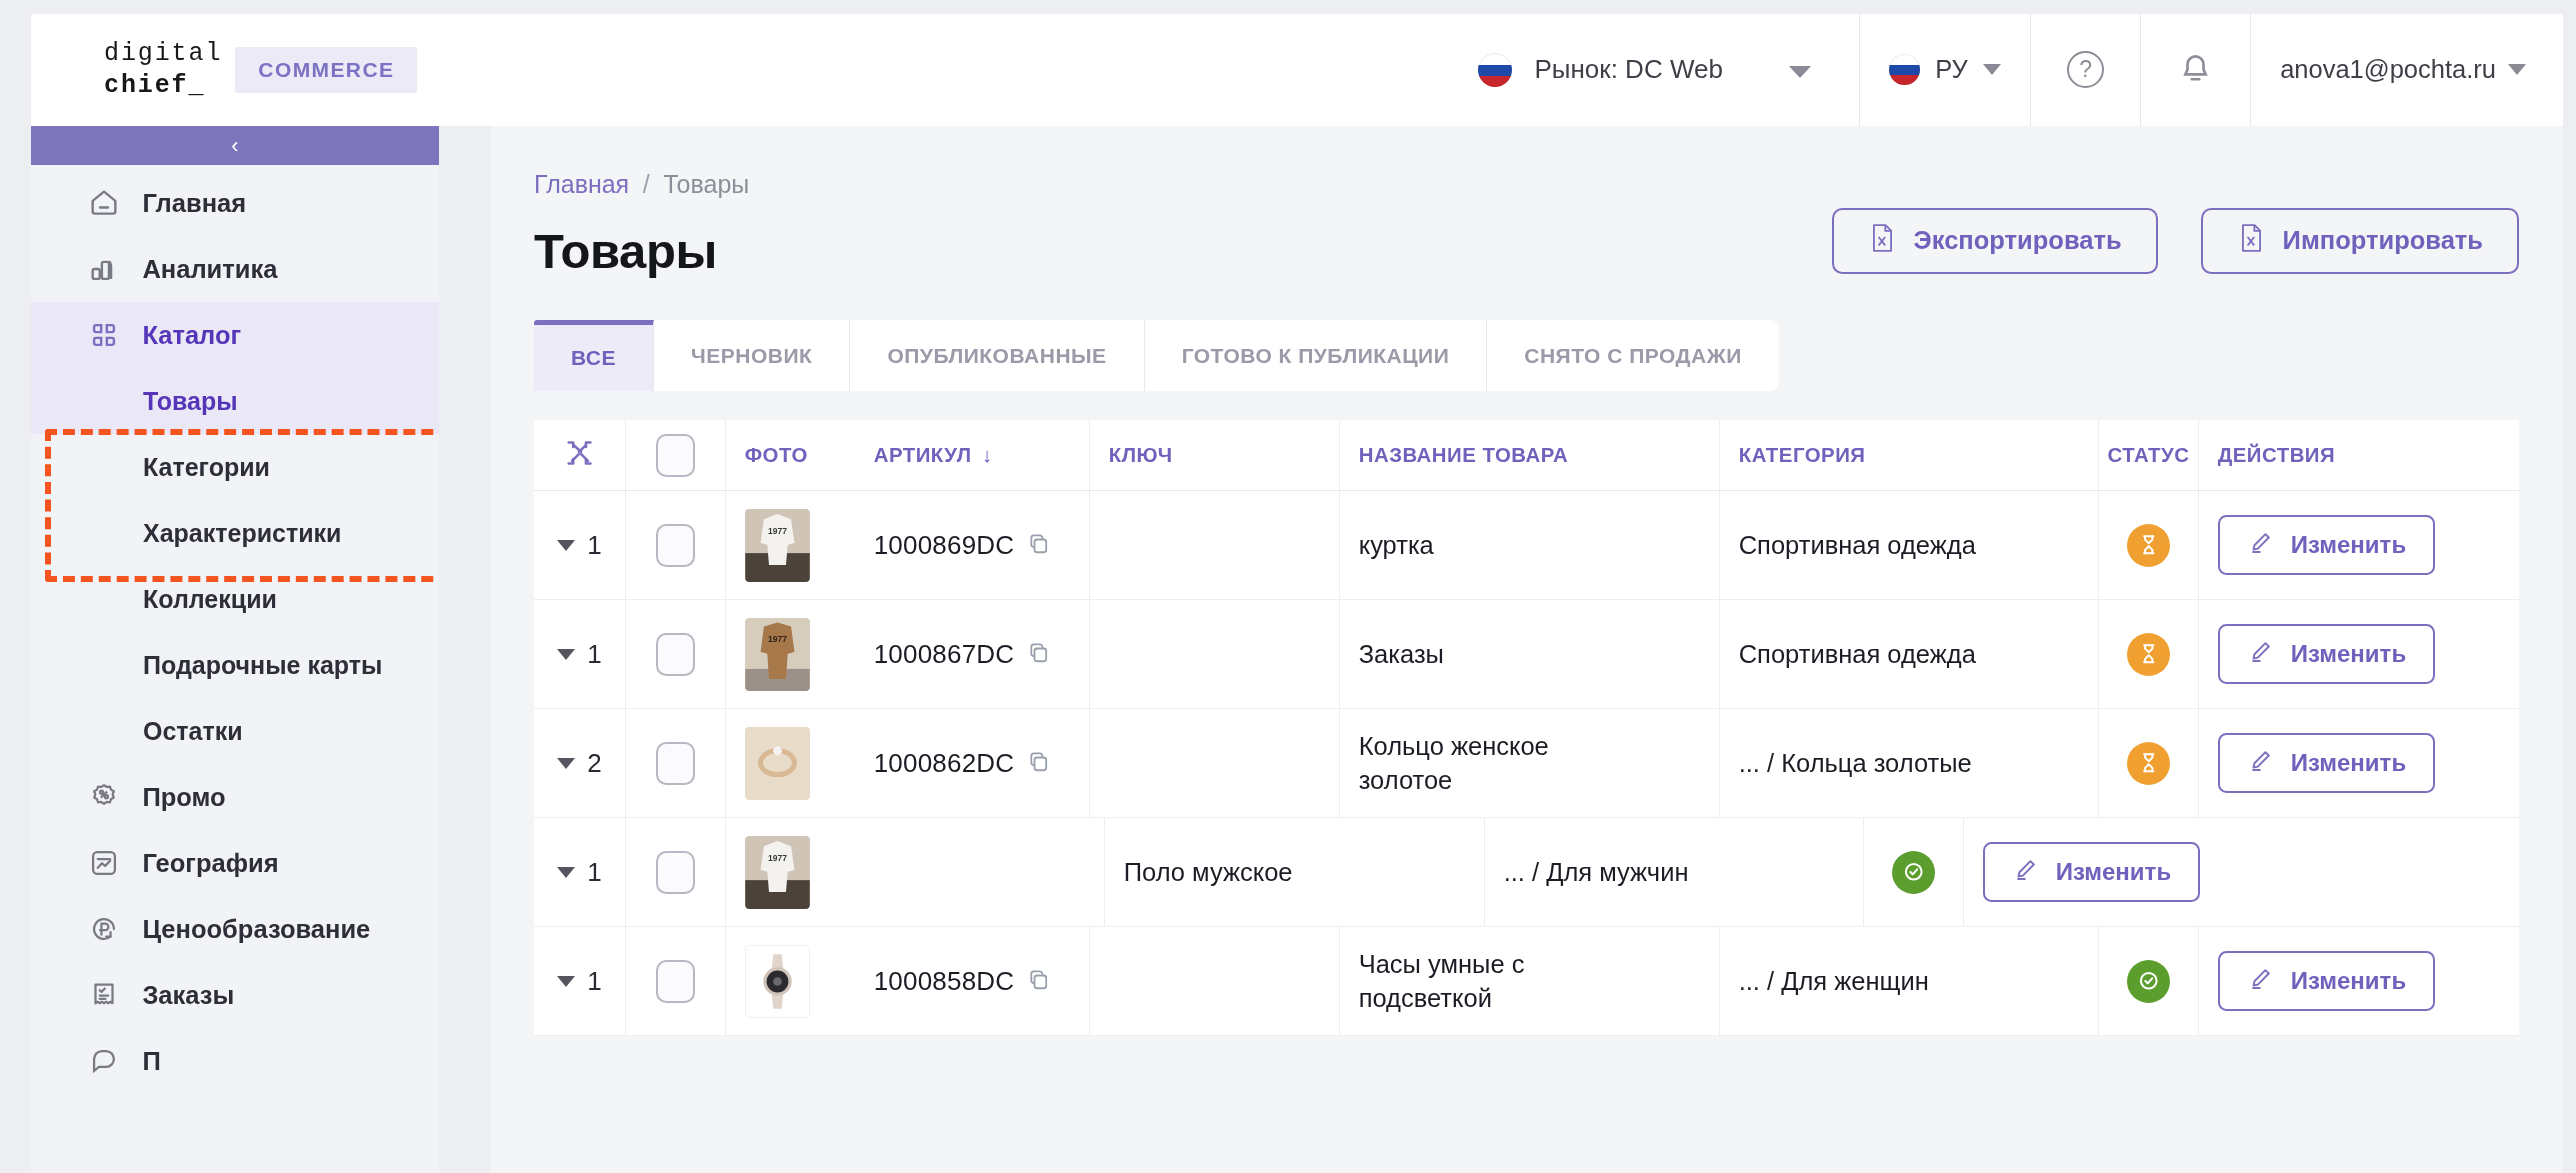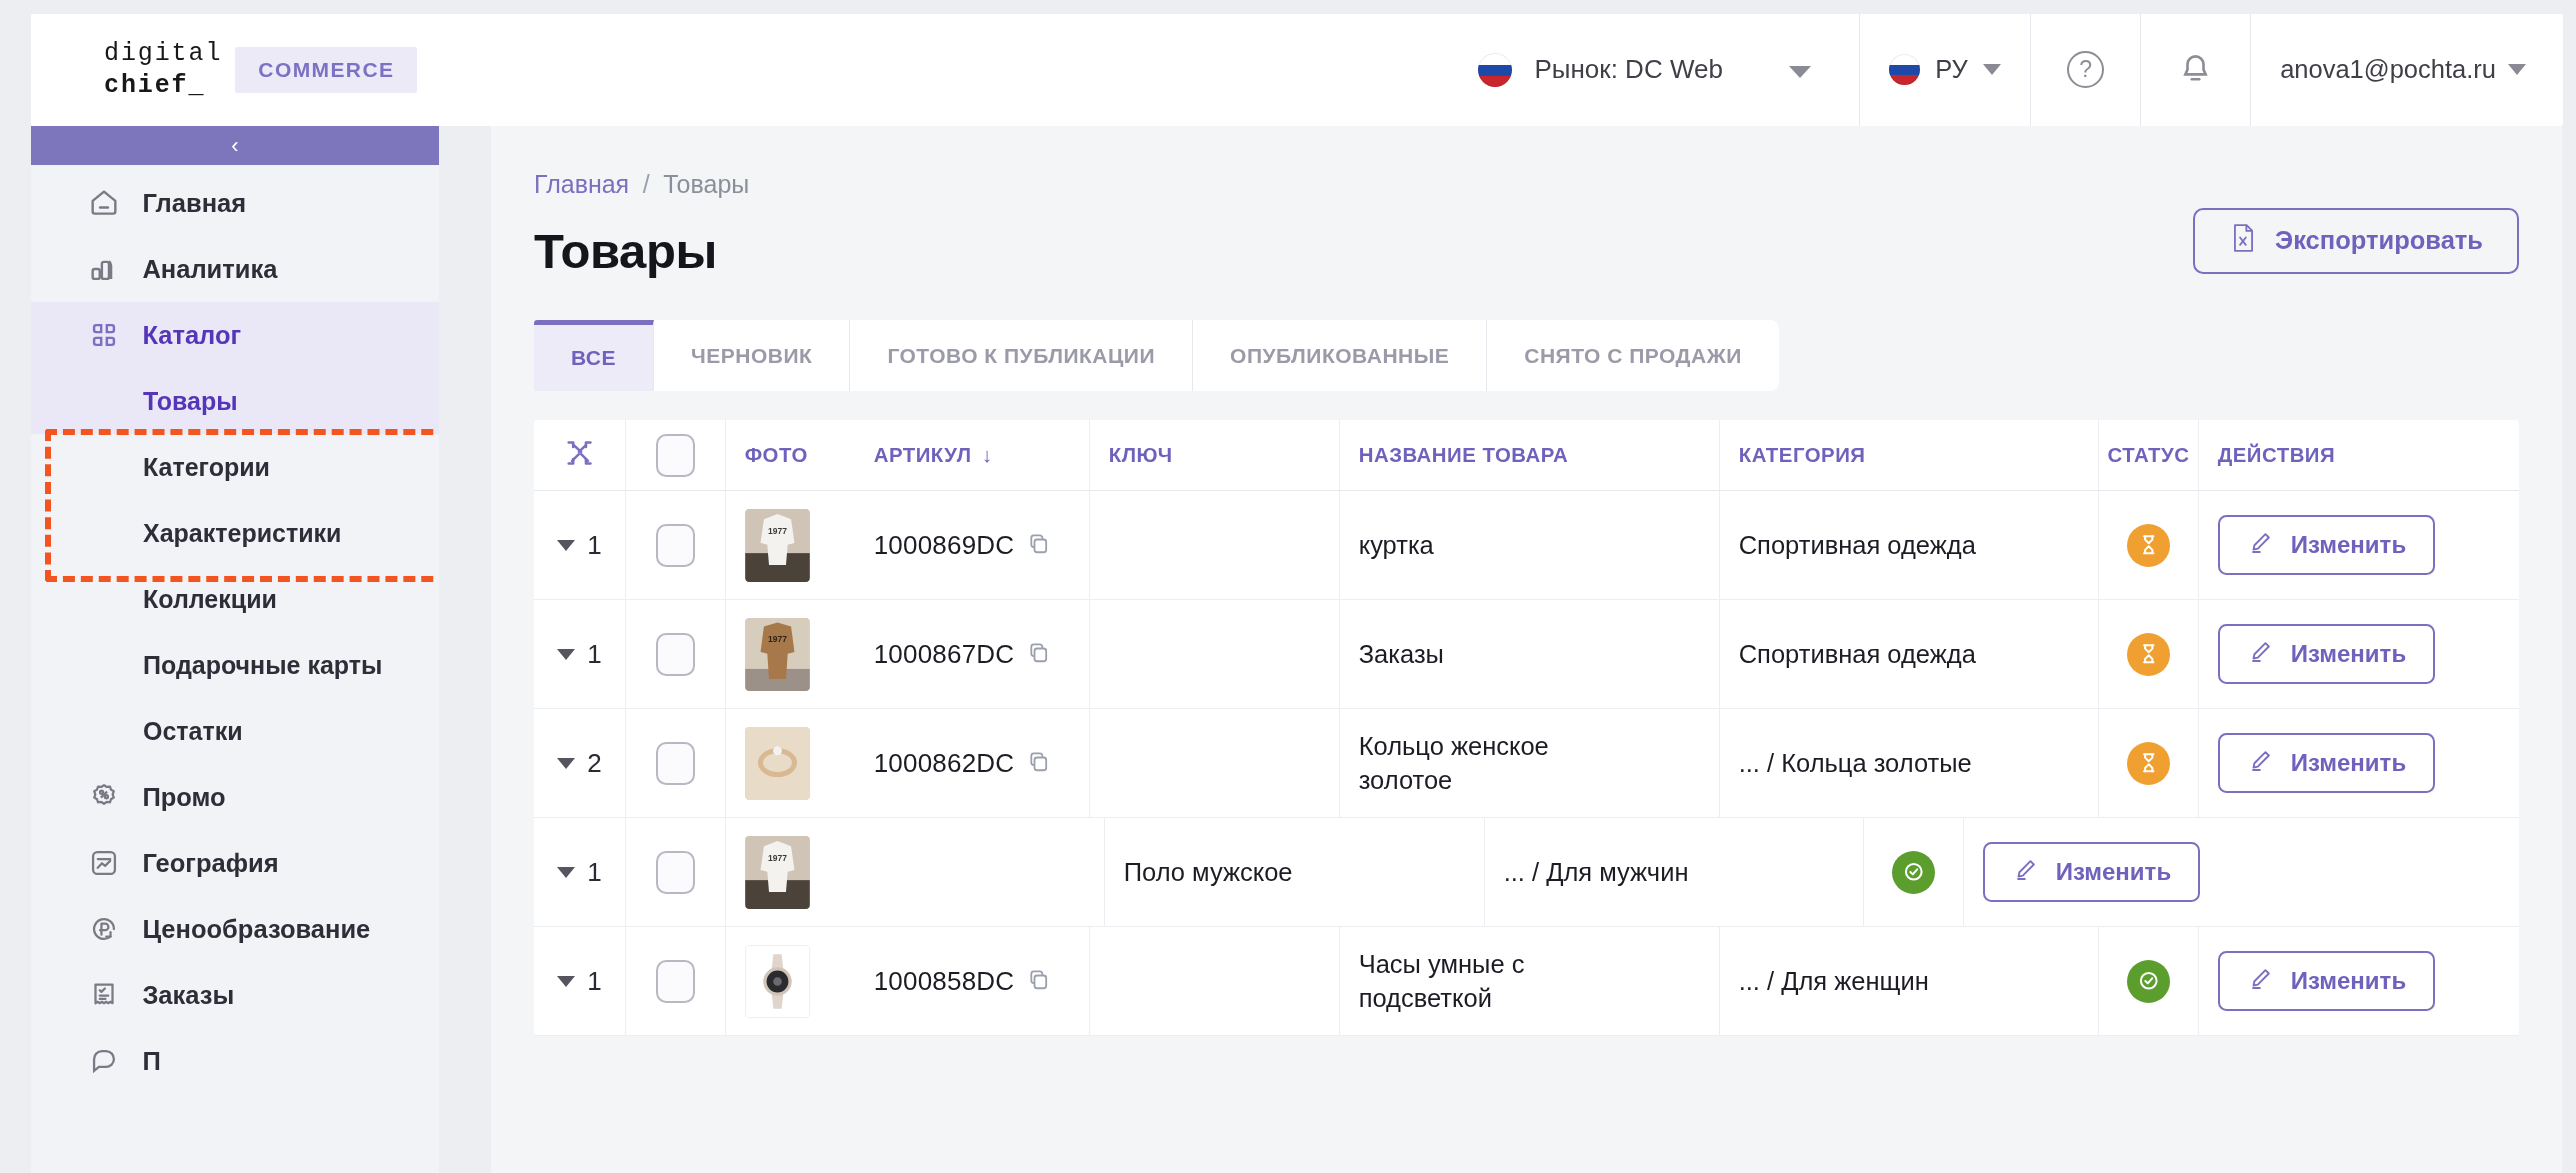--- a/index.html
+++ b/index.html
@@ -418,36 +418,46 @@
           <span>
             <svg width="29" height="32" viewBox="0 0 24 28" fill="none" stroke="#7b6fc0" stroke-width="1.6" stroke-linejoin="round">
               <path d="M4.5 2.8h10.2L19.5 7.6V25.2H4.5Z"></path>
               <path d="M14.5 2.8v5h5"></path>
               <path d="M9 13.6l5 6.4M14 13.6l-5 6.4" stroke-linecap="round"></path>
             </svg>
           </span>
           <span>Экспортировать</span>
         </div>
 
+        <div class="btn-outline">
+          <span>
+            <svg width="29" height="32" viewBox="0 0 24 28" fill="none" stroke="#7b6fc0" stroke-width="1.6" stroke-linejoin="round">
+              <path d="M4.5 2.8h10.2L19.5 7.6V25.2H4.5Z"></path>
+              <path d="M14.5 2.8v5h5"></path>
+              <path d="M9 13.6l5 6.4M14 13.6l-5 6.4" stroke-linecap="round"></path>
+            </svg>
+          </span>
+          <span>Импортировать</span>
+        </div>
 
       </div>
     </div>
 
     <div class="tabs">
       <div class="tab active">
           <span>ВСЕ</span>
         </div>
       <div class="tab">
           <span>ЧЕРНОВИК</span>
         </div>
       <div class="tab">
+          <span>ОПУБЛИКОВАННЫЕ</span>
+        </div>
+      <div class="tab">
           <span>ГОТОВО К ПУБЛИКАЦИИ</span>
-        </div>
-      <div class="tab">
-          <span>ОПУБЛИКОВАННЫЕ</span>
         </div>
       <div class="tab">
           <span>СНЯТО С ПРОДАЖИ</span>
         </div>
     </div>
 
 
     <div class="table">
 
       <div class="trow thead">

